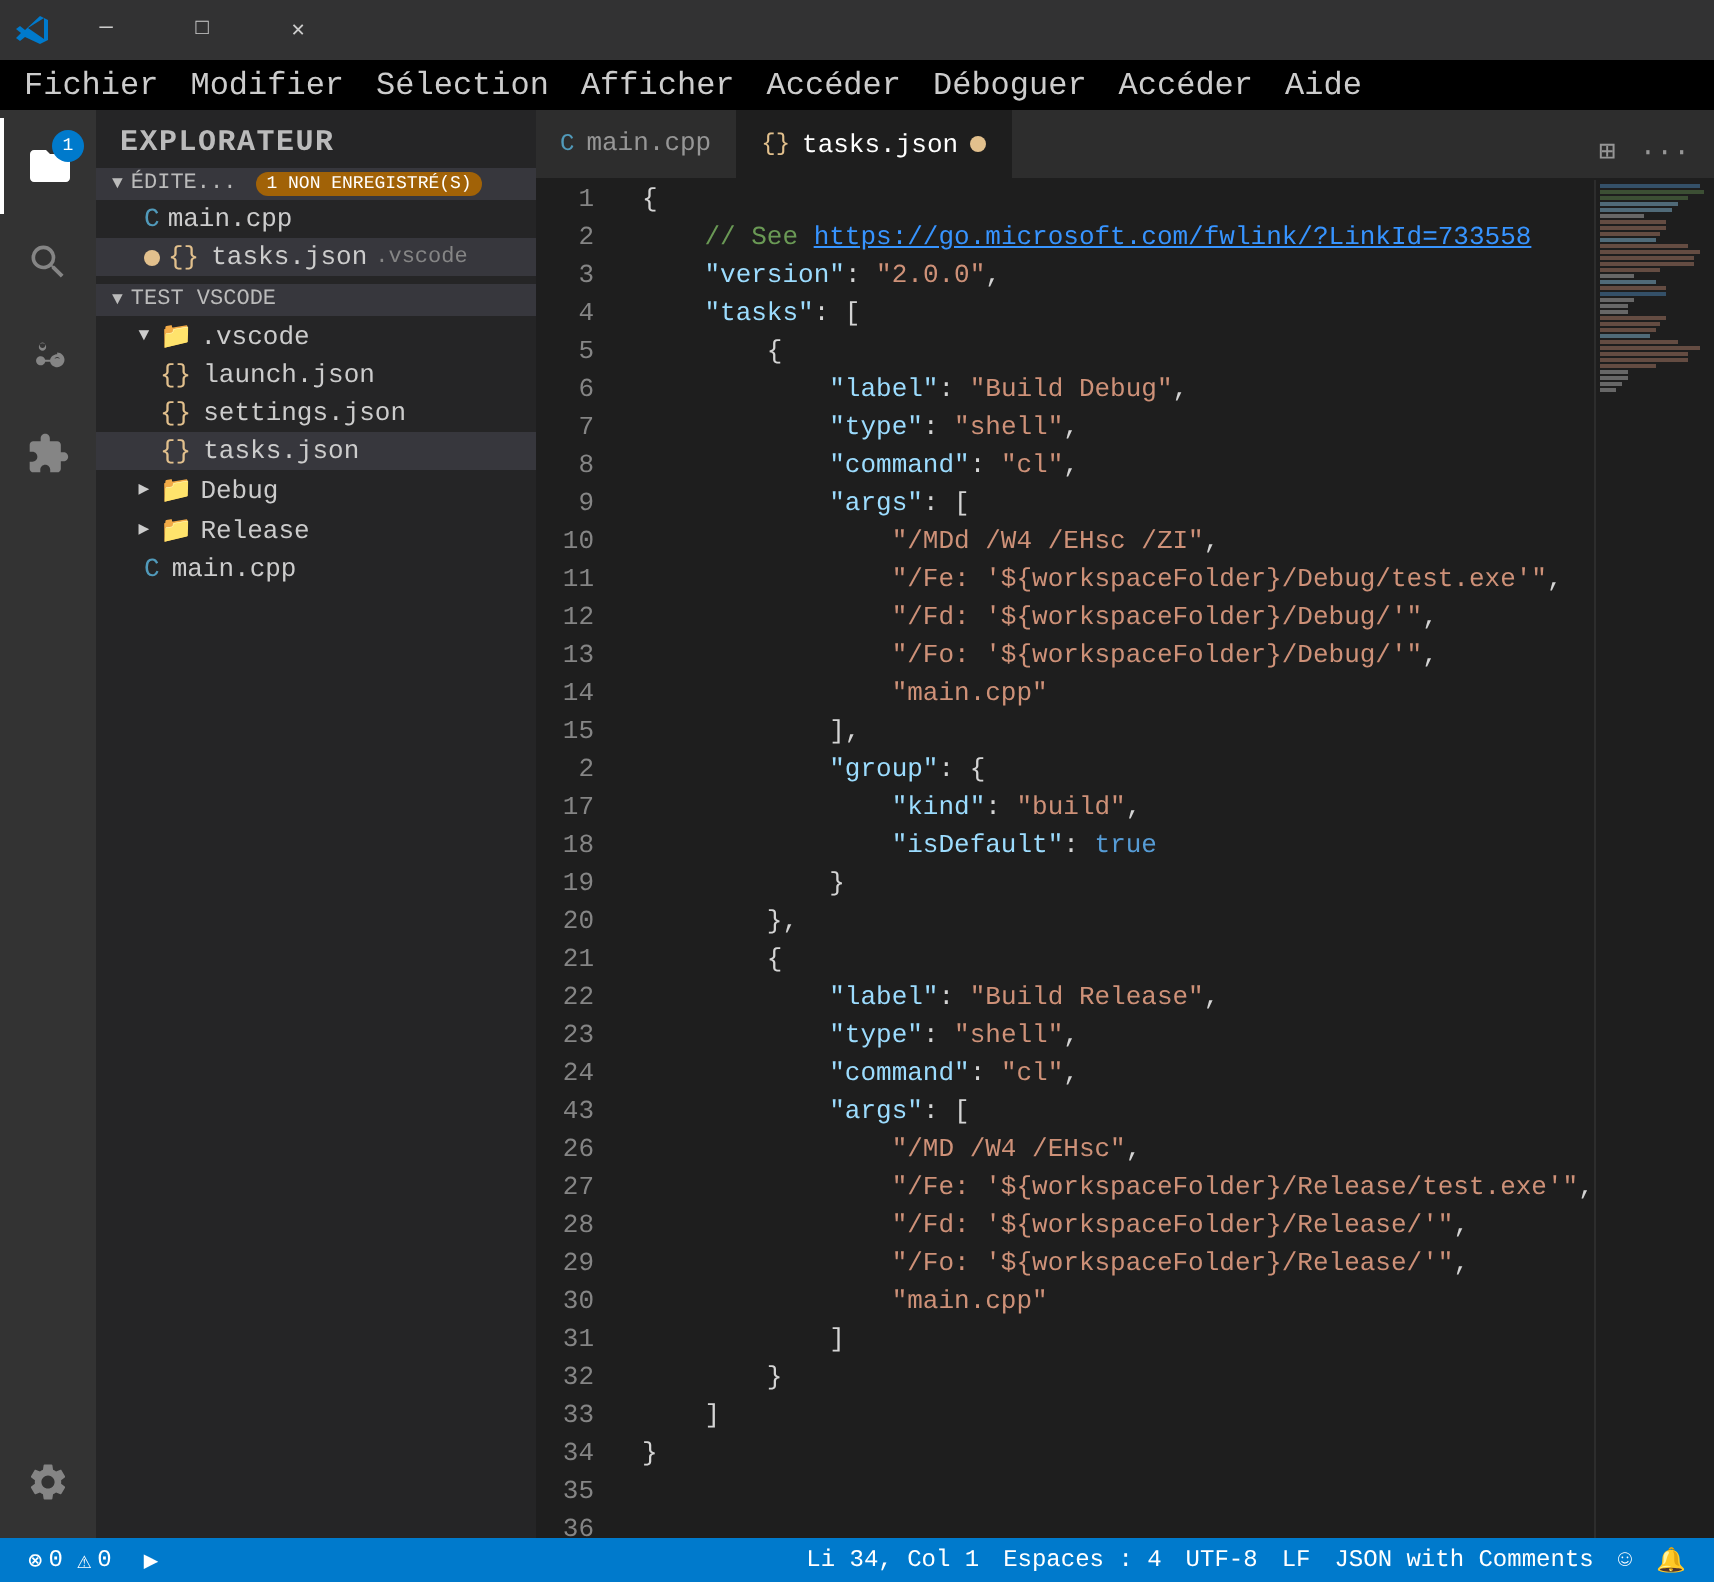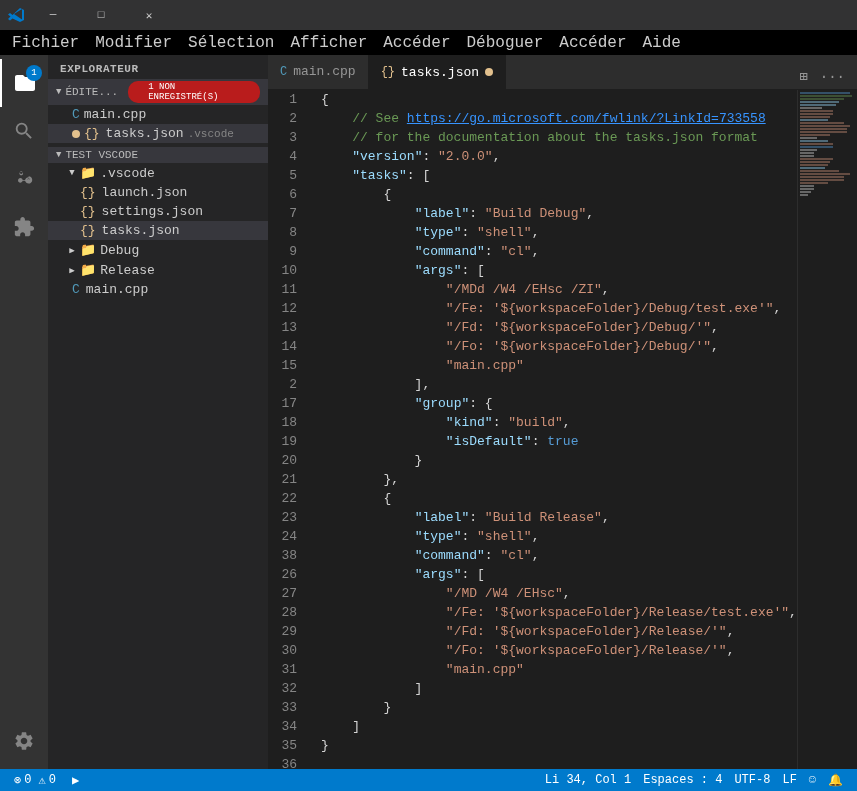--- a/index.html
+++ b/index.html
@@ -111,21 +111,21 @@
 
     
     .sidebar {
       width: 220px;
       background: #252526;
       display: flex;
       flex-direction: column;
       overflow: hidden;
     }
     .sidebar-title {
-      font-size: 11px;
+      font-size: 15px;
       font-weight: bold;
       color: #bbbbbb;
       padding: 8px 12px 4px;
       letter-spacing: 0.05em;
       text-transform: uppercase;
     }
     .sidebar-section {
       font-size: 11px;
       color: #bbbbbb;
       padding: 2px 8px 2px 8px;
@@ -134,24 +134,24 @@
       cursor: pointer;
       background: #37373d;
       justify-content: space-between;
     }
     .sidebar-section-left {
       display: flex;
       align-items: center;
       gap: 4px;
     }
     .unsaved-badge {
-      background: #b91c1c;
+      background: #a16207;
       color: white;
       font-size: 9px;
-      padding: 1px 20px;
+      padding: 1px 5px;
       border-radius: 10px;
       margin-left: 6px;
     }
     .tree-item {
       display: flex;
       align-items: center;
       padding: 2px 0;
       cursor: pointer;
       color: #cccccc;
       font-size: 13px;
@@ -474,38 +474,37 @@
           <div class="line-number">15</div>
           <div class="line-number">2</div>
           <div class="line-number">17</div>
           <div class="line-number">18</div>
           <div class="line-number">19</div>
           <div class="line-number">20</div>
           <div class="line-number">21</div>
           <div class="line-number">22</div>
           <div class="line-number">23</div>
           <div class="line-number">24</div>
-          <div class="line-number">38</div>
+          <div class="line-number">43</div>
           <div class="line-number">26</div>
           <div class="line-number">27</div>
           <div class="line-number">28</div>
           <div class="line-number">29</div>
           <div class="line-number">30</div>
           <div class="line-number">31</div>
           <div class="line-number">32</div>
           <div class="line-number">33</div>
           <div class="line-number">34</div>
           <div class="line-number">35</div>
           <div class="line-number">36</div>
         </div>
 
       <div class="code-content" id="code-content">
           <div class="code-line"><span class="c-white">{</span></div>
           <div class="code-line"><span class="c-comment">    // See </span><span class="c-link">https://go.microsoft.com/fwlink/?LinkId=733558</span></div>
-          <div class="code-line"><span class="c-comment">    // for the documentation about the tasks.json format</span></div>
           <div class="code-line"><span class="c-white">    </span><span class="c-key">"version"</span><span class="c-white">: </span><span class="c-string">"2.0.0"</span><span class="c-white">,</span></div>
           <div class="code-line"><span class="c-white">    </span><span class="c-key">"tasks"</span><span class="c-white">: [</span></div>
           <div class="code-line"><span class="c-white">        {</span></div>
           <div class="code-line"><span class="c-white">            </span><span class="c-key">"label"</span><span class="c-white">: </span><span class="c-string">"Build Debug"</span><span class="c-white">,</span></div>
           <div class="code-line"><span class="c-white">            </span><span class="c-key">"type"</span><span class="c-white">: </span><span class="c-string">"shell"</span><span class="c-white">,</span></div>
           <div class="code-line"><span class="c-white">            </span><span class="c-key">"command"</span><span class="c-white">: </span><span class="c-string">"cl"</span><span class="c-white">,</span></div>
           <div class="code-line"><span class="c-white">            </span><span class="c-key">"args"</span><span class="c-white">: [</span></div>
           <div class="code-line"><span class="c-white">                </span><span class="c-string">"/MDd /W4 /EHsc /ZI"</span><span class="c-white">,</span></div>
           <div class="code-line"><span class="c-white">                </span><span class="c-string">"/Fe: '${workspaceFolder}/Debug/test.exe'"</span><span class="c-white">,</span></div>
           <div class="code-line"><span class="c-white">                </span><span class="c-string">"/Fd: '${workspaceFolder}/Debug/'"</span><span class="c-white">,</span></div>
@@ -597,19 +596,22 @@
     <div class="statusbar-item">
       <span>Espaces : 4</span>
     </div>
     <div class="statusbar-item">
       <span>UTF-8</span>
     </div>
     <div class="statusbar-item">
       <span>LF</span>
     </div>
     <div class="statusbar-item">
+      <span>JSON with Comments</span>
+    </div>
+    <div class="statusbar-item">
       <span>☺</span>
     </div>
     <div class="statusbar-item">
       <span>🔔</span>
     </div>
   </div>
 </div>
 
 </body></html>

